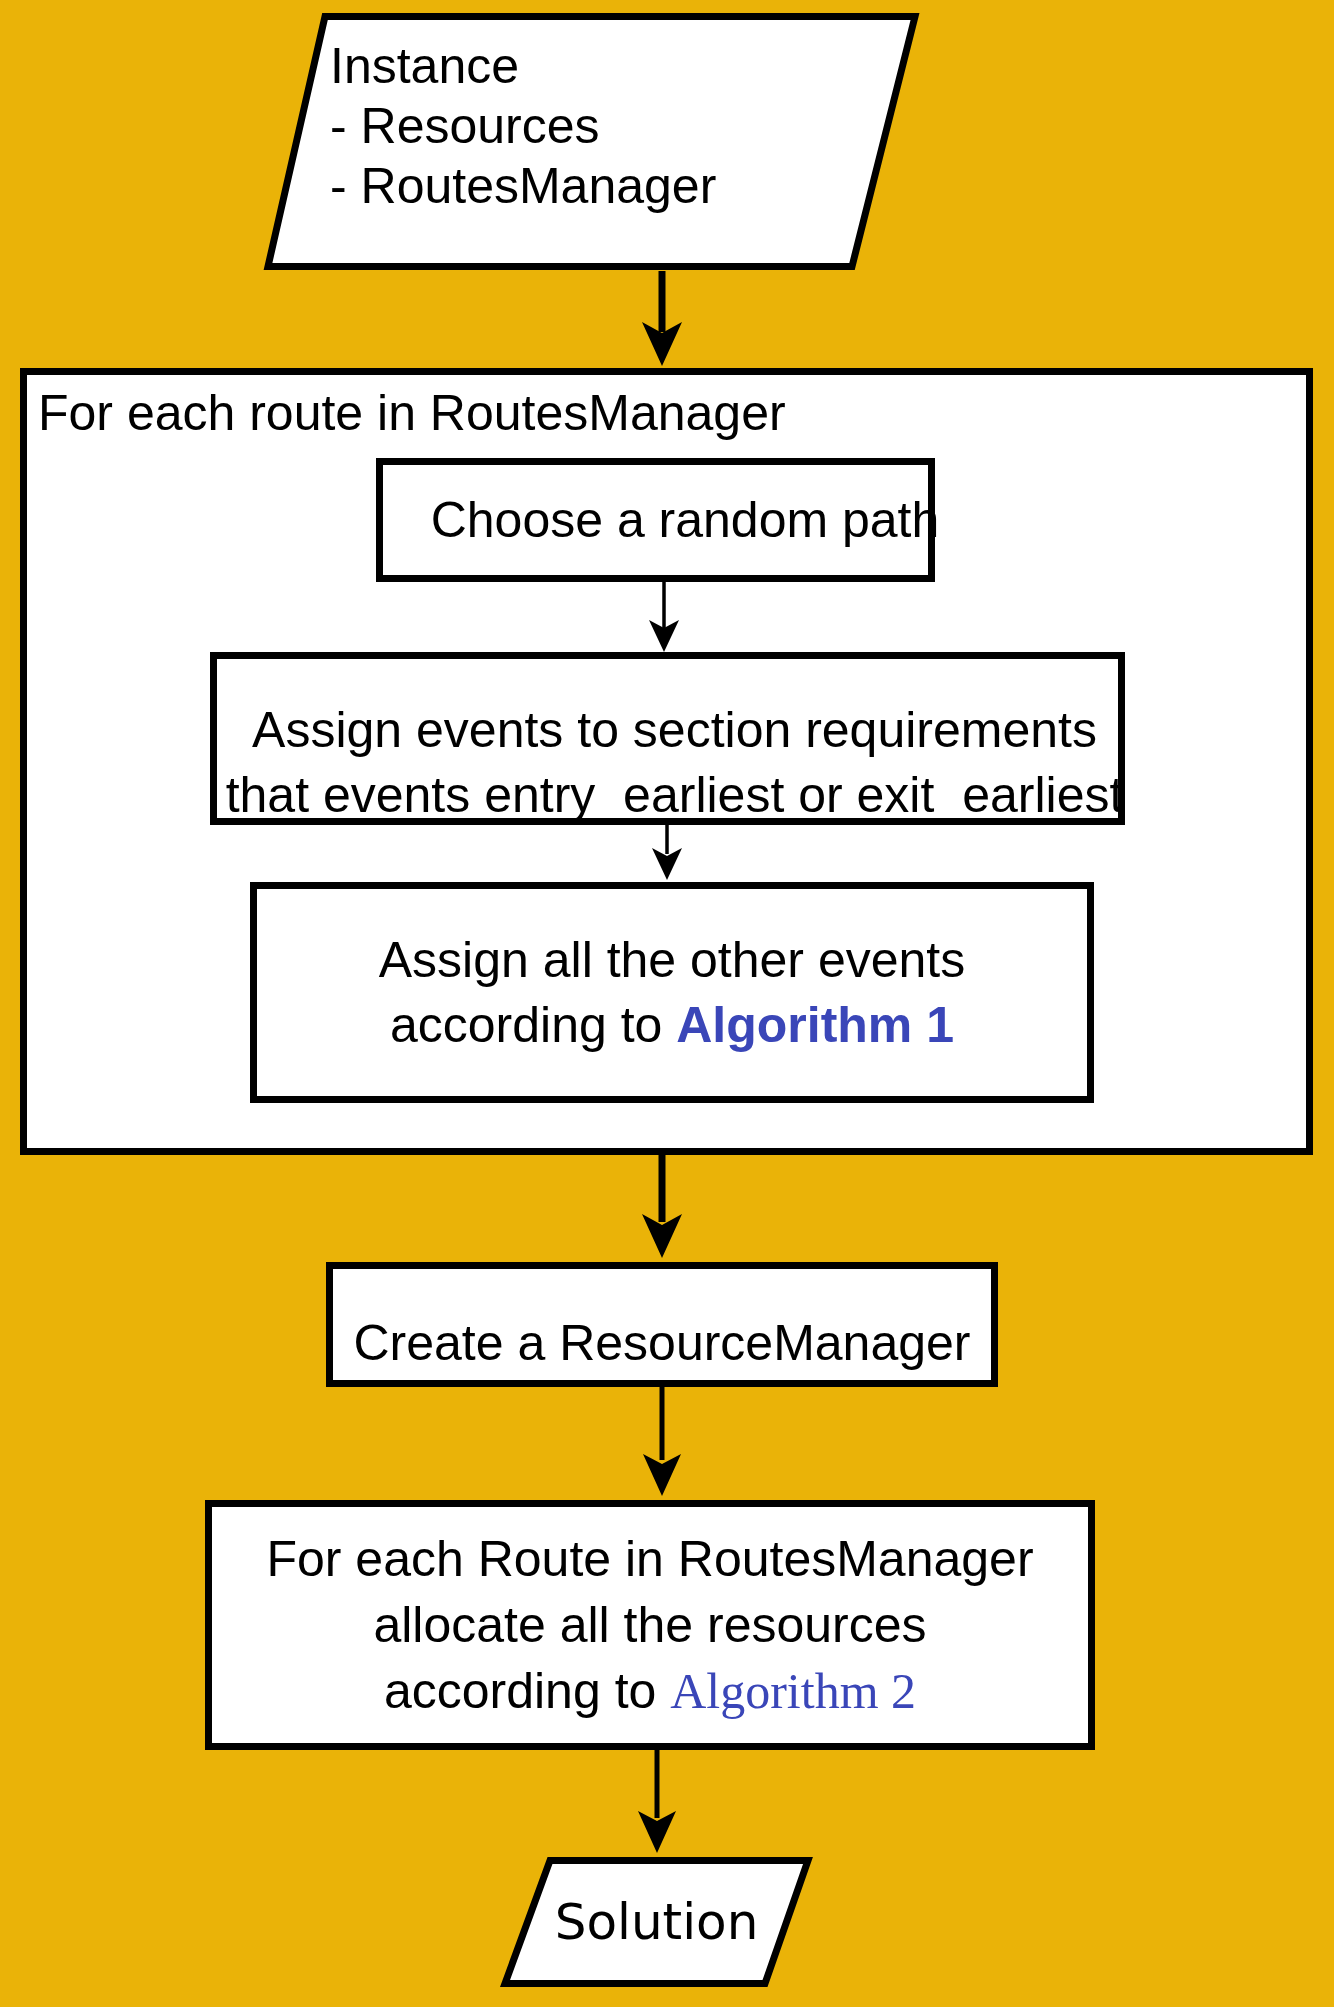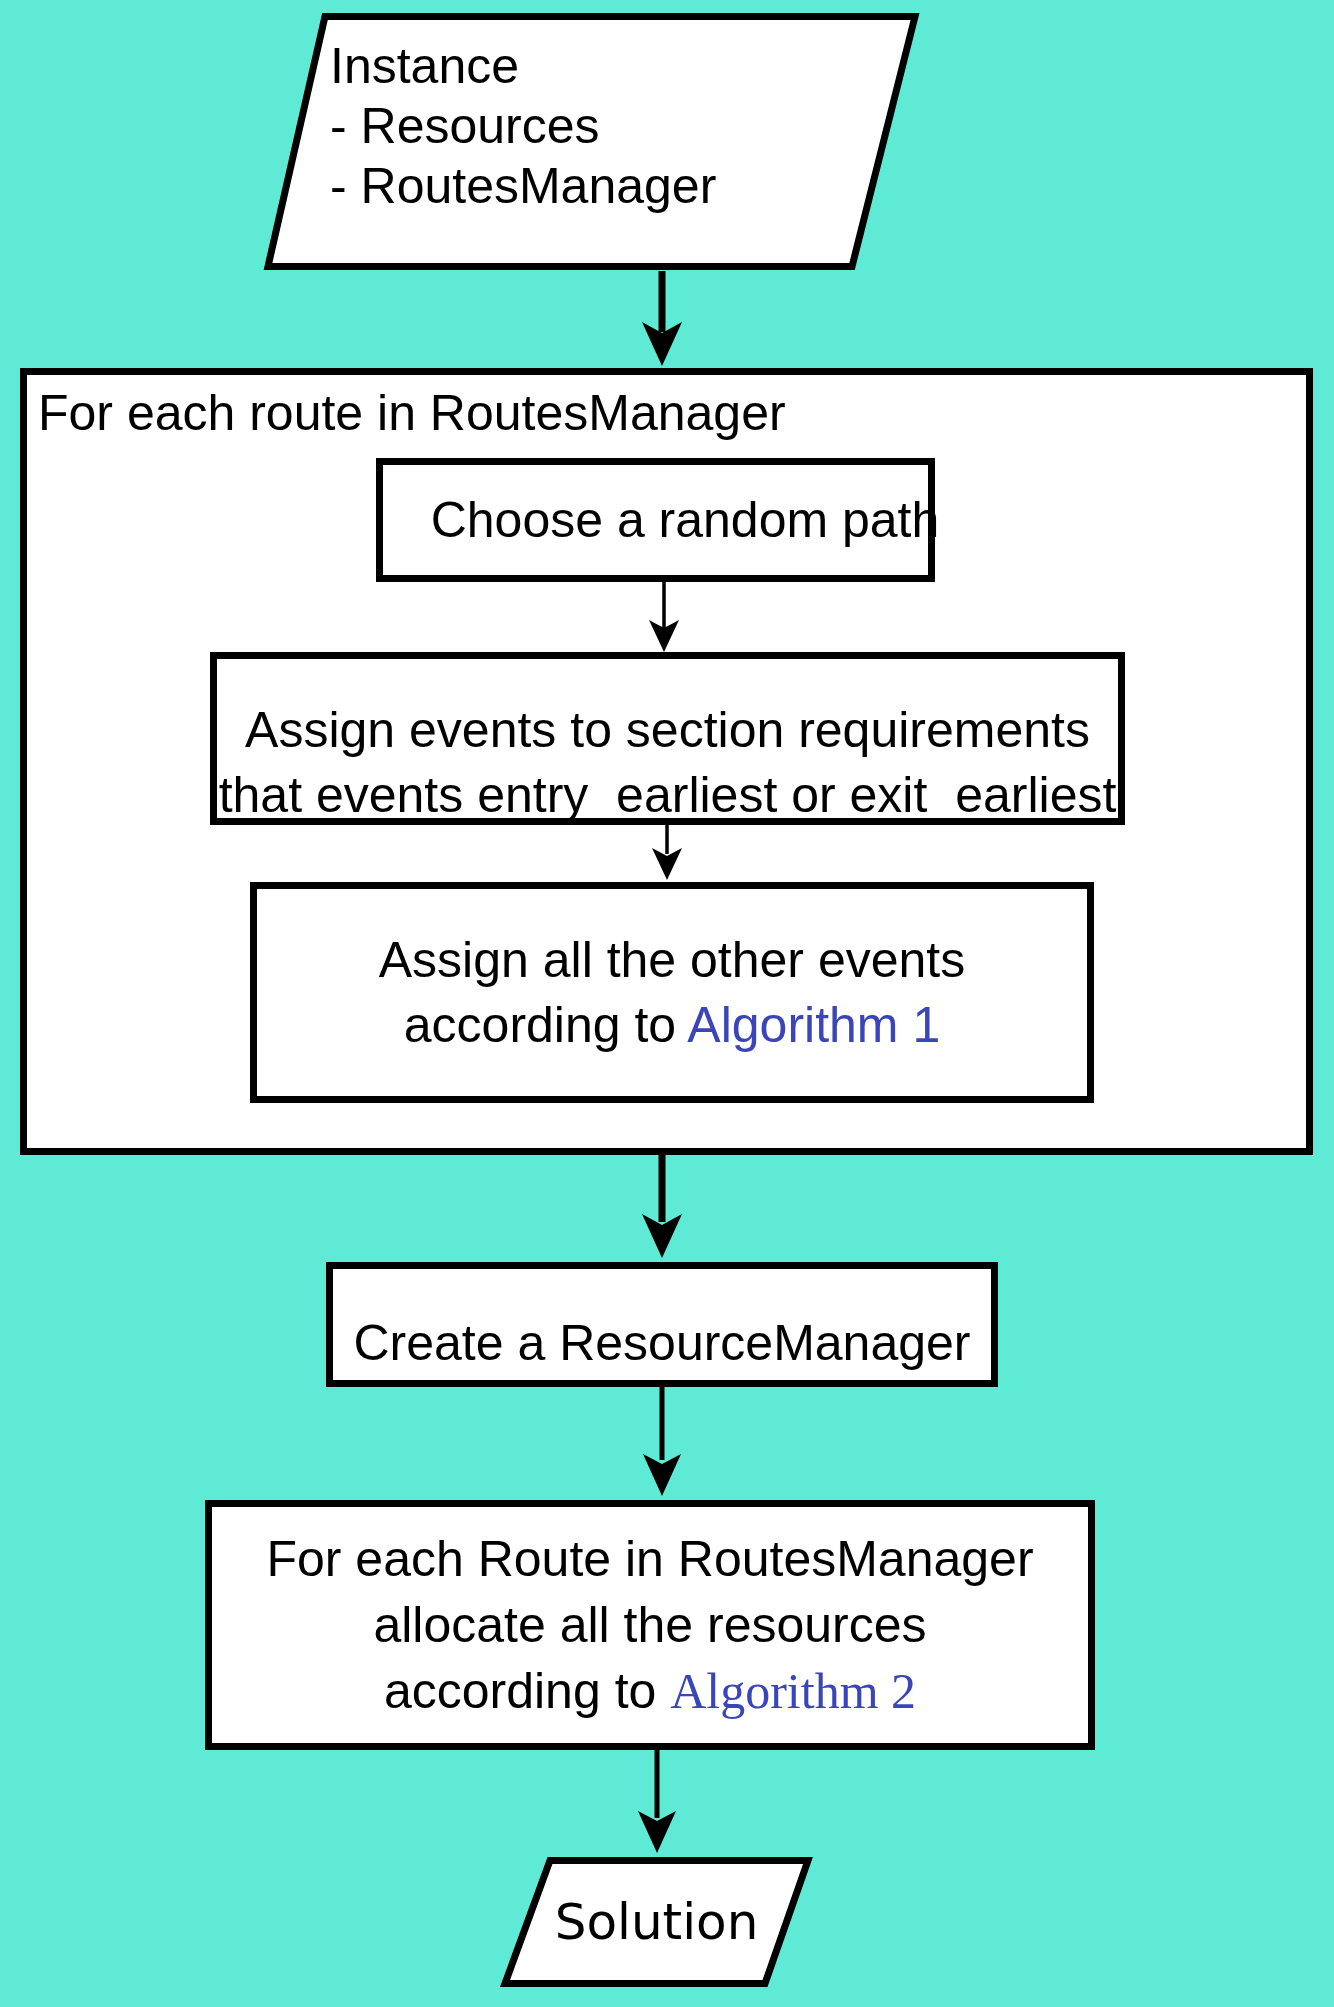--- a/index.html
+++ b/index.html
@@ -1,20 +1,20 @@
 <!DOCTYPE html>
 <html><head>
 <meta charset="utf-8">
 <style>
   html, body { margin: 0; padding: 0; background: #ffffff; }
   .canvas {
     position: relative;
     width: 1334px;
     height: 2007px;
-    background: #5eead4;
+    background: #eab308;
     font-family: "Liberation Sans", sans-serif;
     color: #000000;
     overflow: hidden;
   }
   .shape-layer {
     position: absolute;
     left: 0; top: 0;
     width: 1334px; height: 2007px;
   }
   .label {
@@ -96,29 +96,29 @@
     <div>- Resources</div>
     <div>- RoutesManager</div>
   </div>
 
   <div class="label" style="left:38px; top:382px;">For each route in RoutesManager</div>
 
   <div class="label center-box" style="left:376px; top:458px; width:618px; height:124px;">
     <div>Choose a random path</div>
   </div>
 
-  <div class="label center-box lines" style="left:210px; top:652px; width:915px; height:221px;">
+  <div class="label center-box lines" style="left:217px; top:652px; width:915px; height:221px;">
     <div>Assign events to section requirements</div>
     <div>that events entry_earliest or exit_earliest</div>
   </div>
 
   <div class="label center-box lines" style="left:250px; top:882px; width:844px; height:221px;text-align:right;">
     <div>Assign all the other events</div>
     <div>
-      <span>according to </span><span style="color: rgb(58, 70, 184);">Algorithm 1</span>
+      <span>according to </span><span style="color: rgb(58, 70, 184); font-weight: bold;">Algorithm 1</span>
     </div>
   </div>
 
   <div class="label center-box" style="left:326px; top:1262px; width:672px; height:162px;">
     <div>Create a ResourceManager</div>
   </div>
 
   <div class="label center-box" style="left:205px; top:1500px; width:890px; height:250px; line-height:66px;">
     <div>For each Route in RoutesManager</div>
     <div>allocate all the resources</div>

